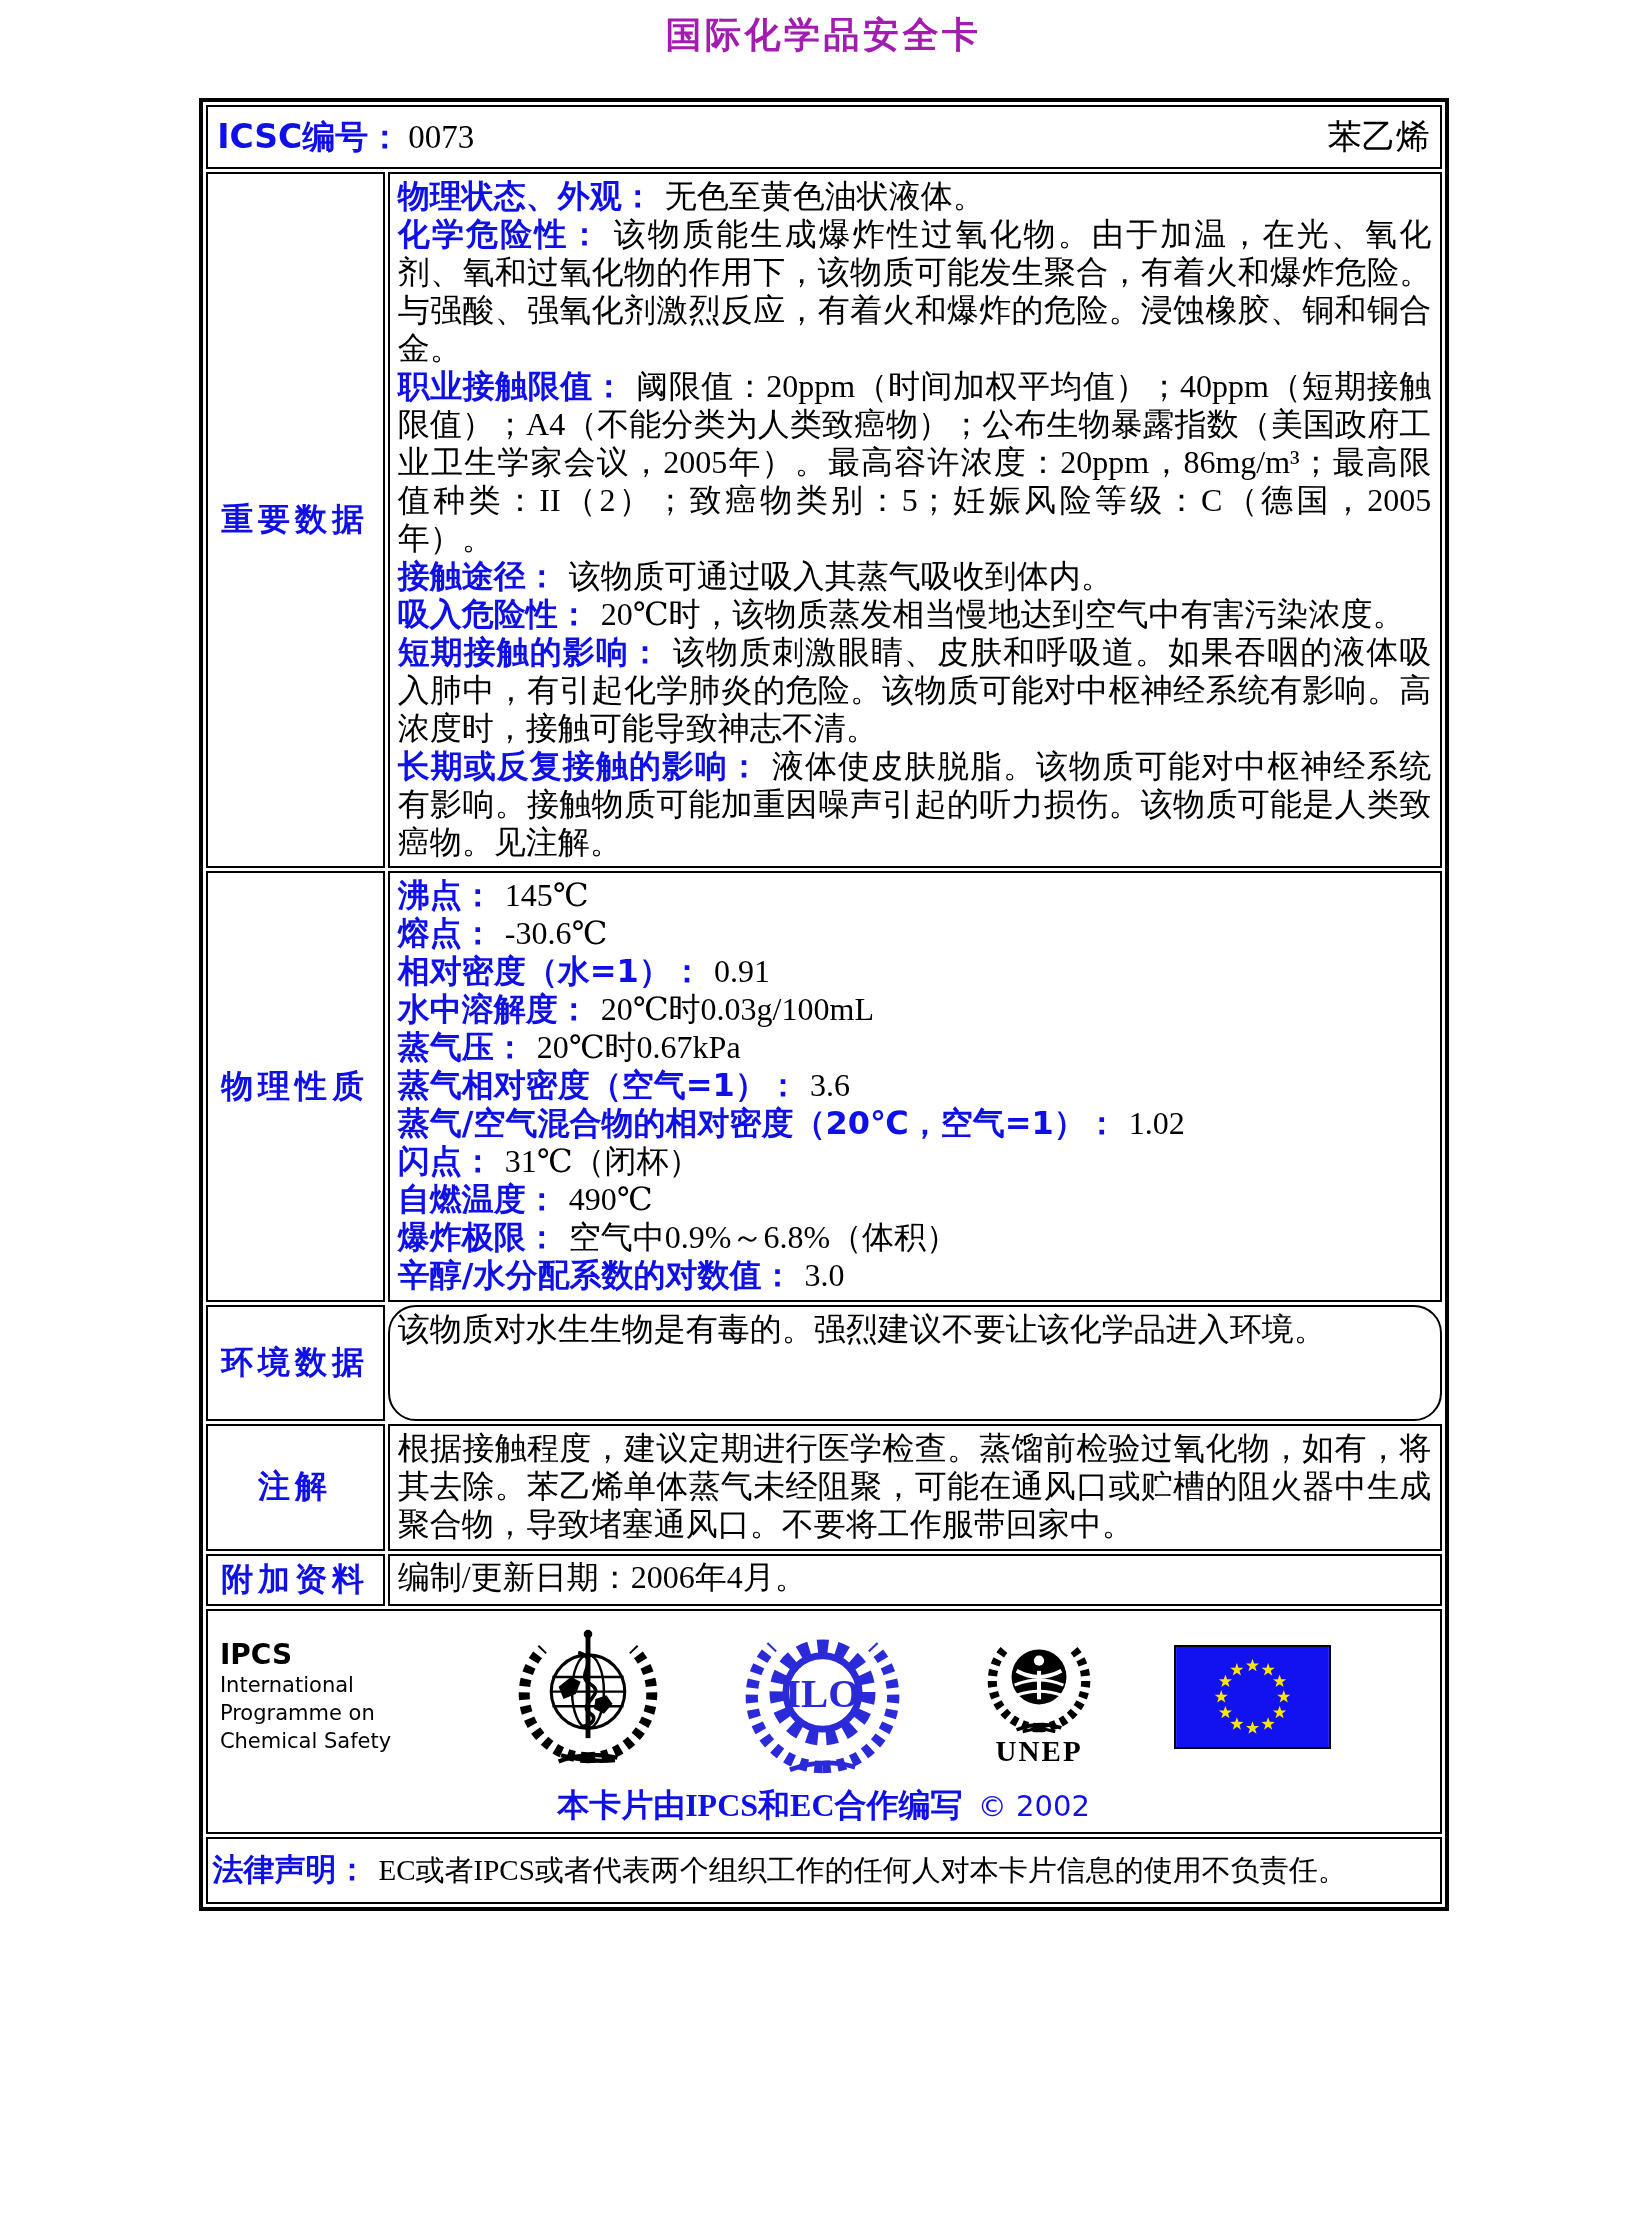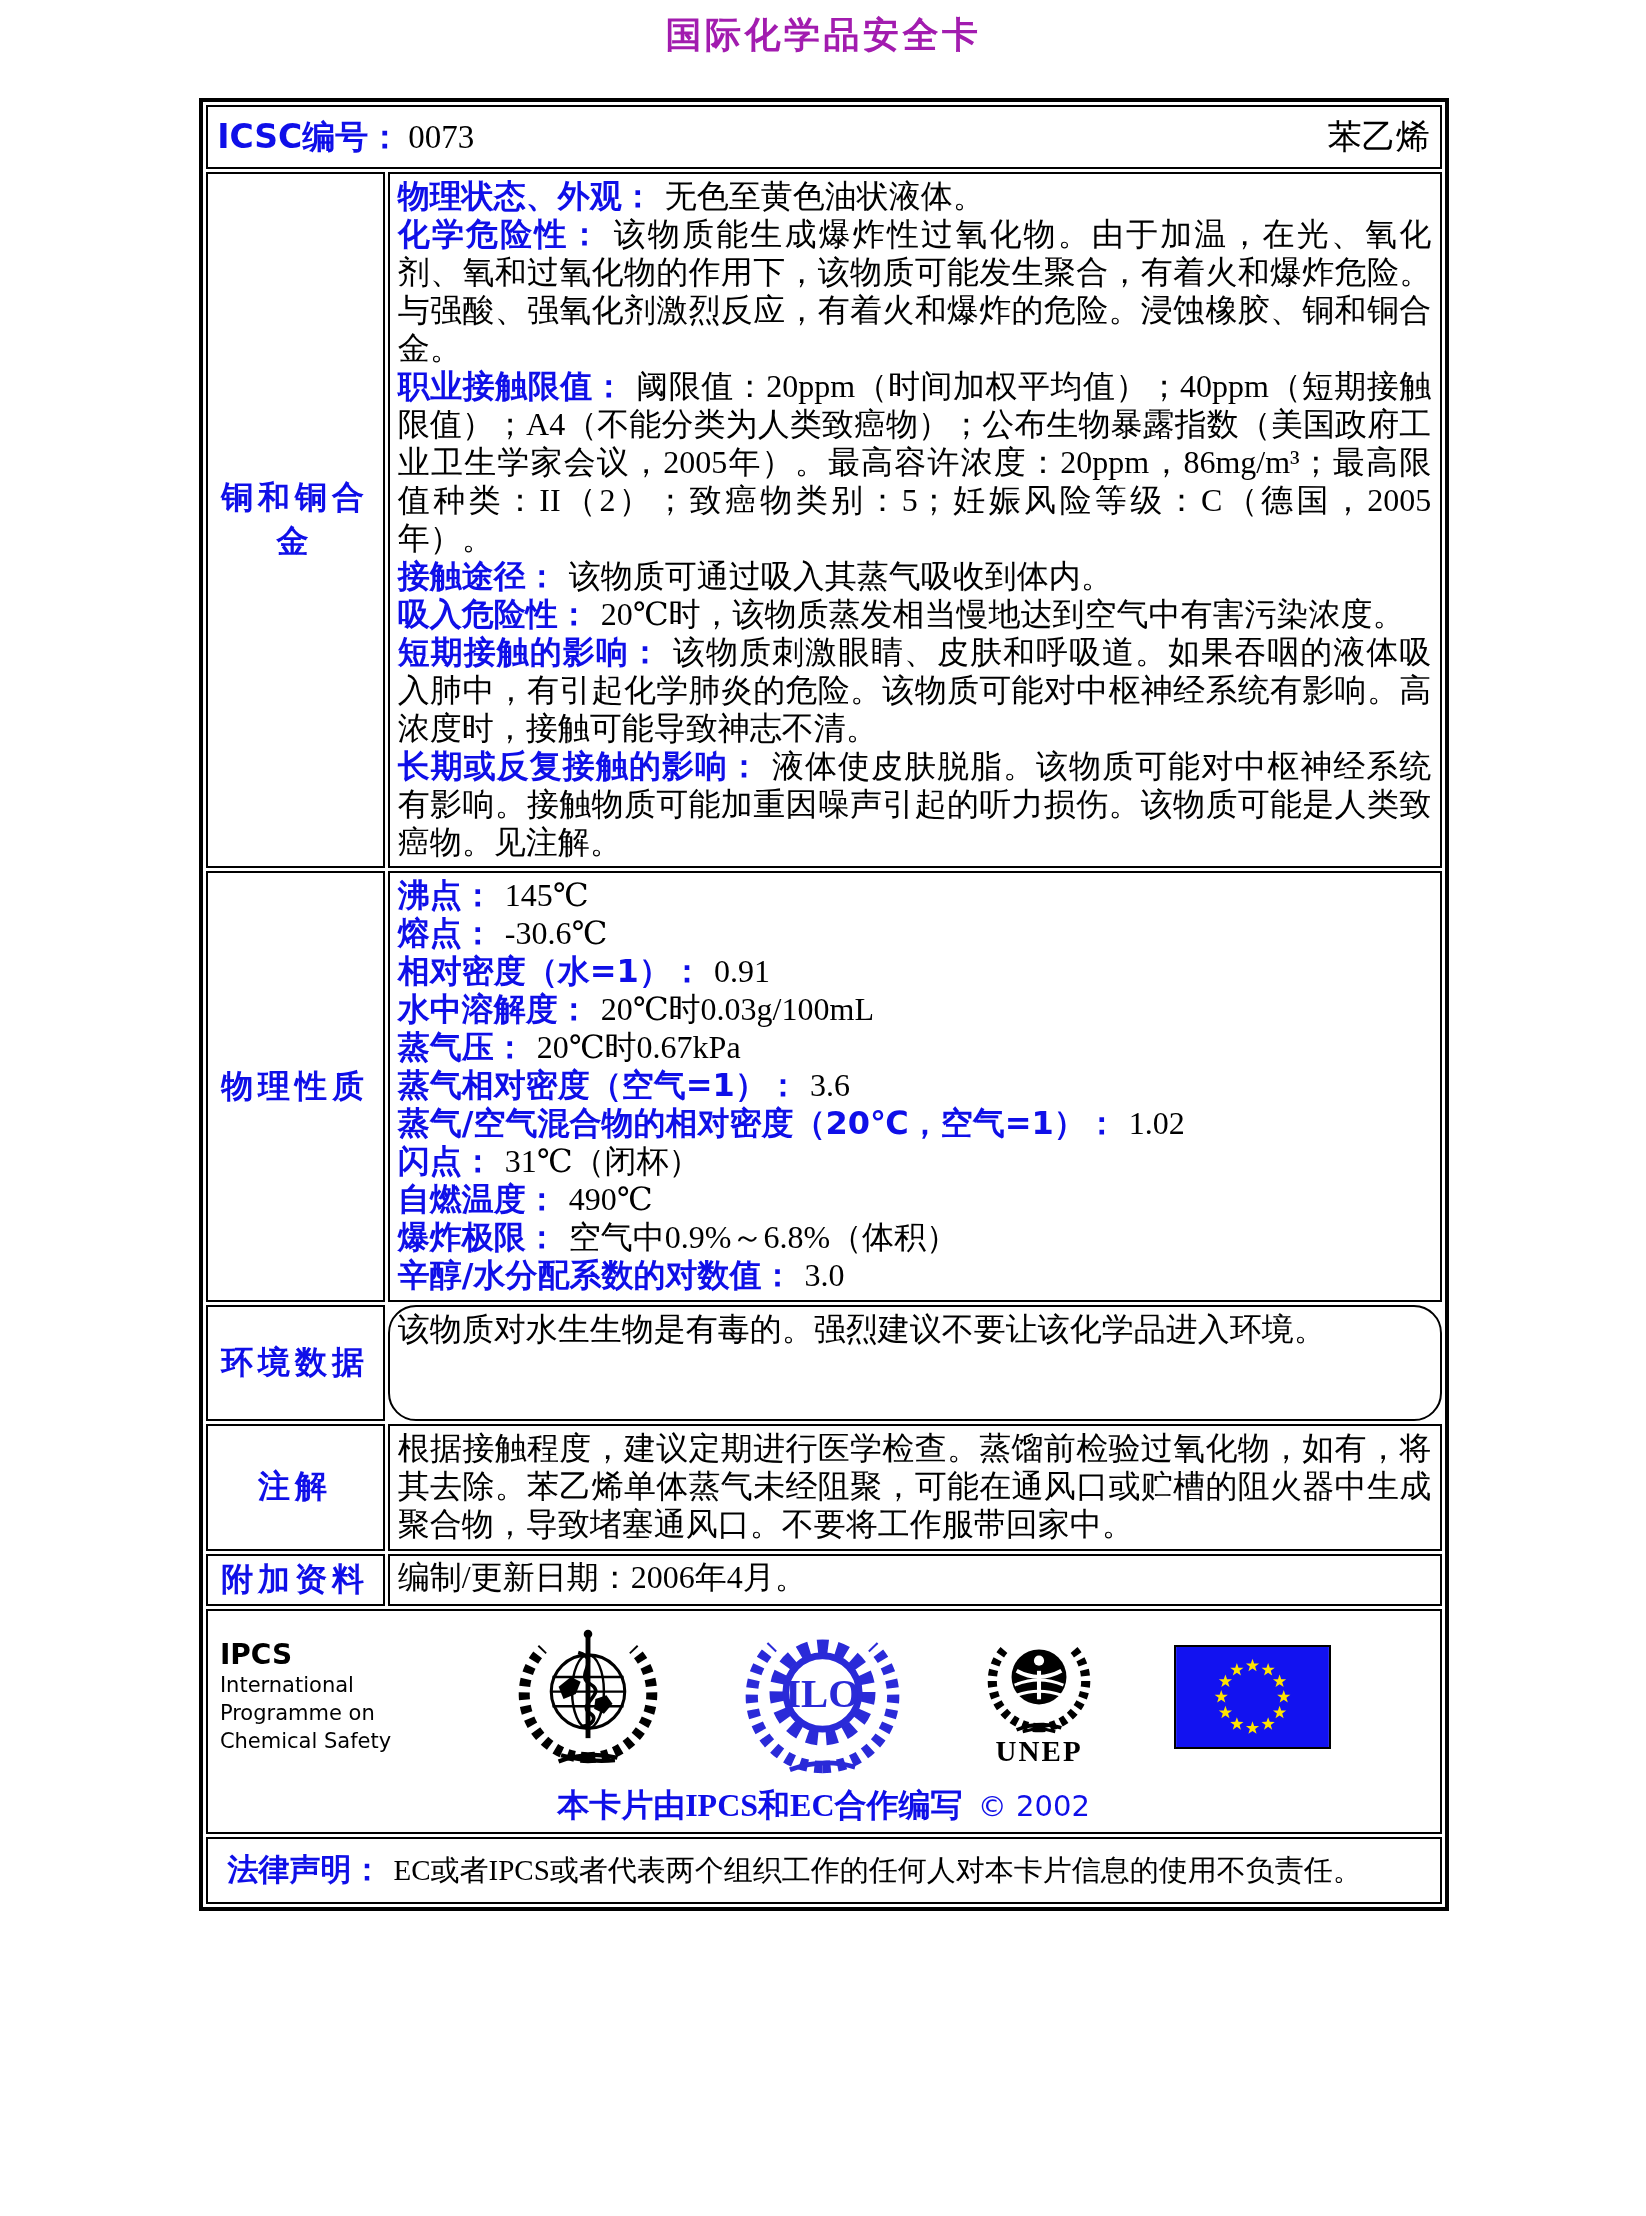--- a/index.html
+++ b/index.html
@@ -92,21 +92,21 @@
     text-align: center;
     color: #0f0fe8;
     font-weight: bold;
     font-size: 32px;
     margin-top: 5.6px;
     font-family: "Liberation Serif", "DejaVu Serif", serif;
   }
   .credit-line .copyright { font-weight: normal; margin-left: 15.3px; font-family: "DejaVu Sans", sans-serif; font-size: 29px; }
 
   
-  td.legal-cell { height: 63px; vertical-align: middle; padding: 0 20px; font-size: 29px; margin-left: 12px; }
+  td.legal-cell { height: 63px; vertical-align: middle; padding: 0 5px; font-size: 29px; margin-left: 12px; }
   td.legal-cell .lbl { font-size: 31px; }
 </style>
 </head>
 <body>
 
 <div class="page">
 
   <h1 class="title">国际化学品安全卡</h1>
 
   <table class="card">
@@ -119,21 +119,21 @@
         <tr>
       <td colspan="2" class="cell header-cell">
         <div class="header-flex">
           <div class="header-left"><span class="lbl tight">ICSC编号：</span><span>0073</span></div>
           <div class="header-right">苯乙烯</div>
         </div>
       </td>
     </tr>
 
     <tr>
-      <td class="cell label-cell">铜和铜合金</td>
+      <td class="cell label-cell">重要数据</td>
       <td class="cell content-cell">
         <p class="item"><span class="lbl">物理状态、外观：</span><span>无色至黄色油状液体。</span></p>
         <p class="item"><span class="lbl">化学危险性：</span><span>该物质能生成爆炸性过氧化物。由于加温，在光、氧化剂、氧和过氧化物的作用下，该物质可能发生聚合，有着火和爆炸危险。与强酸、强氧化剂激烈反应，有着火和爆炸的危险。浸蚀橡胶、铜和铜合金。</span></p>
         <p class="item"><span class="lbl">职业接触限值：</span><span>阈限值：20ppm（时间加权平均值）；40ppm（短期接触限值）；A4（不能分类为人类致癌物）；公布生物暴露指数（美国政府工业卫生学家会议，2005年）。最高容许浓度：20ppm，86mg/m³；最高限值种类：II（2）；致癌物类别：5；妊娠风险等级：C（德国，2005年）。</span></p>
         <p class="item"><span class="lbl">接触途径：</span><span>该物质可通过吸入其蒸气吸收到体内。</span></p>
         <p class="item"><span class="lbl">吸入危险性：</span><span>20℃时，该物质蒸发相当慢地达到空气中有害污染浓度。</span></p>
         <p class="item"><span class="lbl">短期接触的影响：</span><span>该物质刺激眼睛、皮肤和呼吸道。如果吞咽的液体吸入肺中，有引起化学肺炎的危险。该物质可能对中枢神经系统有影响。高浓度时，接触可能导致神志不清。</span></p>
         <p class="item"><span class="lbl">长期或反复接触的影响：</span><span>液体使皮肤脱脂。该物质可能对中枢神经系统有影响。接触物质可能加重因噪声引起的听力损伤。该物质可能是人类致癌物。见注解。</span></p>
       </td>
     </tr>

